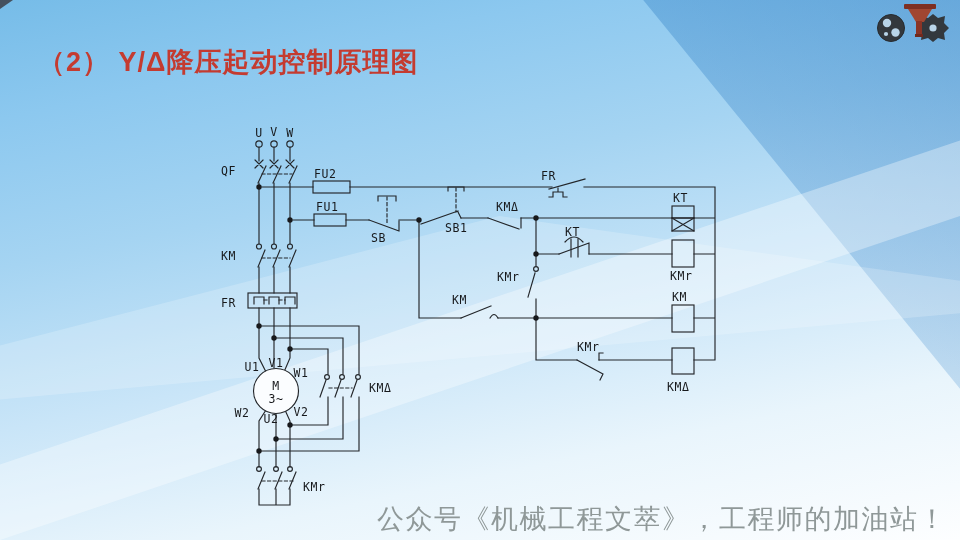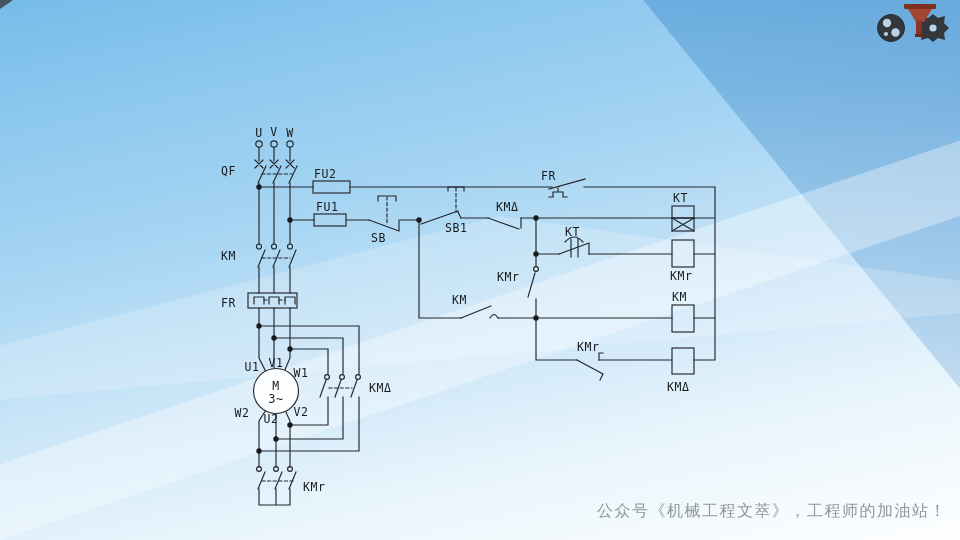--- a/index.html
+++ b/index.html
@@ -24,21 +24,21 @@
   .corner-notch{position:absolute;left:0;top:0;width:0;height:0;
     border-top:9px solid rgba(60,62,70,.85);border-right:13px solid transparent;}
   .page-title{
     position:absolute;left:38px;top:44px;
     font-size:27px;font-weight:bold;letter-spacing:1px;
     color:#c43b30;text-shadow:1px 1px 0 #942а20, 1px 1px 1px rgba(120,25,20,.6);
   }
   .footer-text{
     position:absolute;right:13px;top:501px;
     font-family:"Liberation Serif","DejaVu Serif",serif;
-    font-size:16px;letter-spacing:1.5px;color:#8f9898;
+    font-size:27px;letter-spacing:1.5px;color:#8f9898;
   }
   svg.circuit{position:absolute;left:0;top:0;}
   svg.circuit .w{stroke:#23262a;stroke-width:1.15;fill:none;stroke-linecap:square;}
   svg.circuit .dash{stroke-dasharray:3,2.6;}
   svg.circuit .dot{fill:#17191c;stroke:none;}
   svg.circuit .box{fill:none;stroke:#23262a;stroke-width:1.15;}
   svg.circuit .mfill{fill:#fbfdff;}
   svg.circuit text{
     font-family:"DejaVu Sans Mono","Liberation Mono",monospace;
     font-size:11.5px;fill:#17191c;letter-spacing:.6px;
@@ -48,20 +48,21 @@
 </head>
 <body>
 
 <div class="slide">
 
   <div class="bg-band band-tr"></div>
   <div class="bg-band band-streak2"></div>
   <div class="bg-band band-streak1"></div>
   <div class="corner-notch"></div>
 
+  <div class="page-title">（2） Y/Δ降压起动控制原理图</div>
 
   <svg class="logo" width="100" height="56" viewBox="0 0 100 56">
     <g>
       <circle cx="33" cy="27" r="13.5" fill="#33383d"></circle>
       <circle cx="33" cy="27" r="13.5" fill="none" stroke="#262a2e" stroke-width="1"></circle>
       <circle cx="29" cy="22" r="4.2" fill="#b9d4e8"></circle>
       <circle cx="37.5" cy="31.5" r="4.2" fill="#b9d4e8"></circle>
       <circle cx="28" cy="33" r="2.1" fill="#b9d4e8"></circle>
     </g>
     <g>

